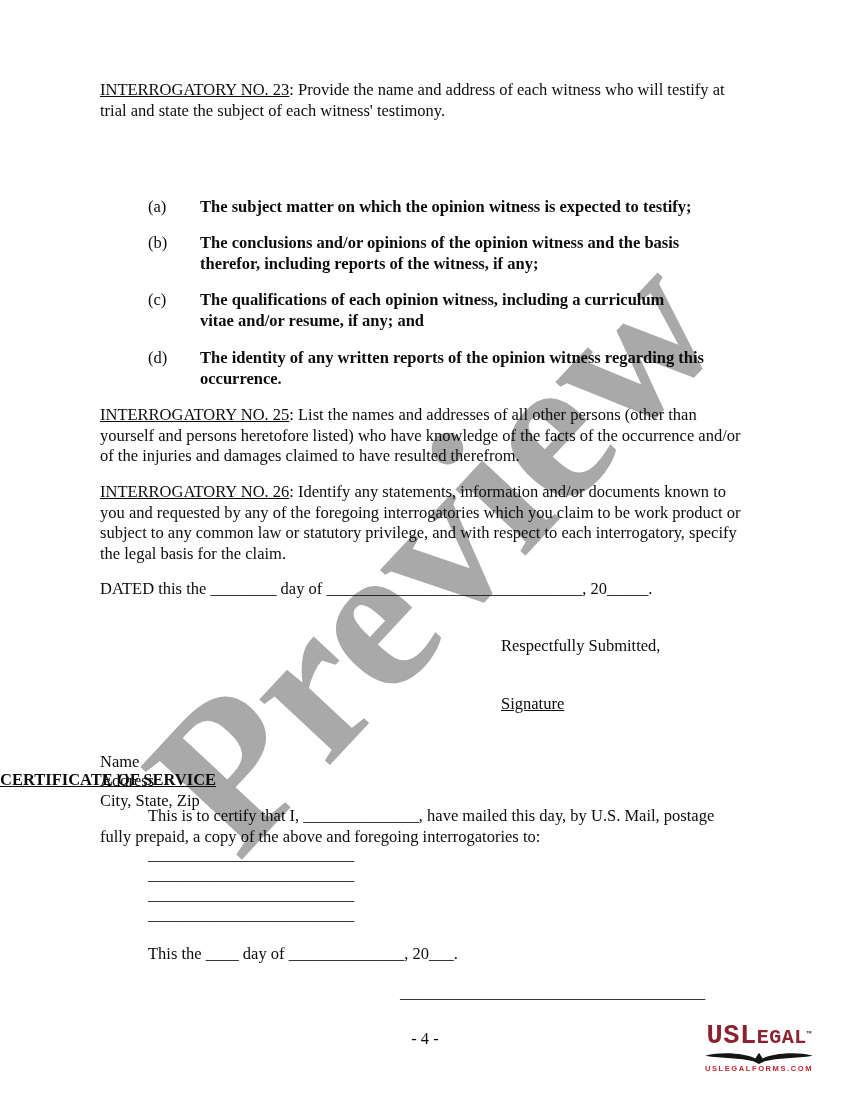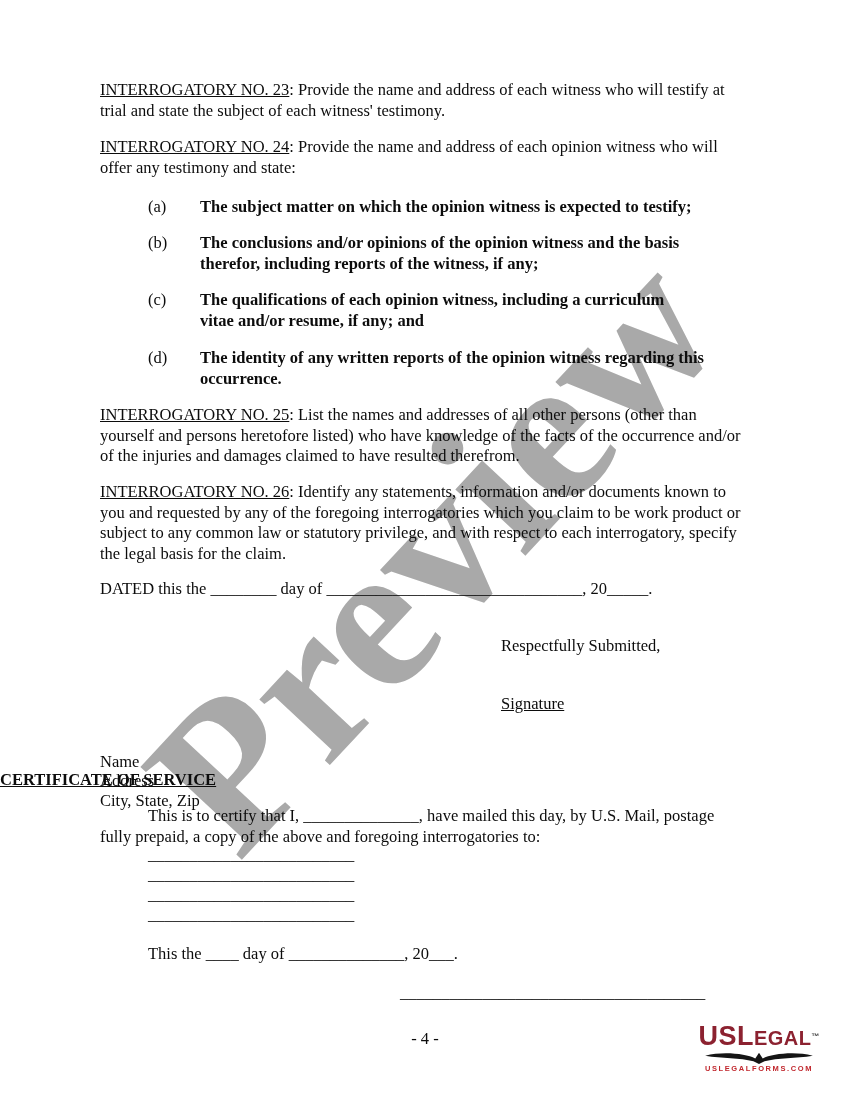--- a/index.html
+++ b/index.html
@@ -58,21 +58,21 @@
   .recipient-lines { top: 845px; left: 148px; line-height: 20px; text-align: center; }
   .this-the { top: 944px; left: 148px; }
   .bottom-line { top: 983px; left: 400px; text-align: center; }
   .page-num { top: 1029px; left: 0; width: 850px; text-align: center; }
   
   .logo {
     position: absolute; top: 1023px; left: 697px; width: 124px;
     text-align: center; z-index: 1; line-height: 1;
   }
   .logo-word {
-    font-family: Liberation Sans, sans-serif;
+    font-family: Liberation Mono, monospace;
     font-weight: bold; color: #8c2230; white-space: nowrap;
   }
   .logo-big { font-size: 27px; letter-spacing: 0.5px; }
   .logo-small { font-size: 20px; letter-spacing: 0.5px; }
   .logo-tm { font-size: 8px; color: #3a3a3a; vertical-align: super; }
   .logo-eagle { display: block; margin: 1px auto 1px auto; }
   .logo-site {
     font-family: "Liberation Sans", "DejaVu Sans", sans-serif;
     font-weight: bold; font-size: 7.5px; letter-spacing: 1.6px;
     color: #c1272d; white-space: nowrap;
@@ -83,22 +83,20 @@
 
 <div class="page">
 
   <div class="watermark">Preview</div>
 
   <div class="content">
 
     <p class="blk para p23"><span class="head-underline">INTERROGATORY NO. 23</span><span class="prewrap">: Provide the name and address of each witness who will testify at
 trial and state the subject of each witness' testimony.</span></p>
 
-    <p class="blk para p24"><span class="head-underline">INTERROGATORY NO. 24</span><span class="prewrap">: Provide the name and address of each opinion witness who will
-offer any testimony and state:</span></p>
 
     <div class="blk list-item item-a">
       <span class="list-label">(a)</span>
       <span class="list-text prewrap">The subject matter on which the opinion witness is expected to testify;</span>
     </div>
     <div class="blk list-item item-b">
       <span class="list-label">(b)</span>
       <span class="list-text prewrap">The conclusions and/or opinions of the opinion witness and the basis
 therefor, including reports of the witness, if any;</span>
     </div>

